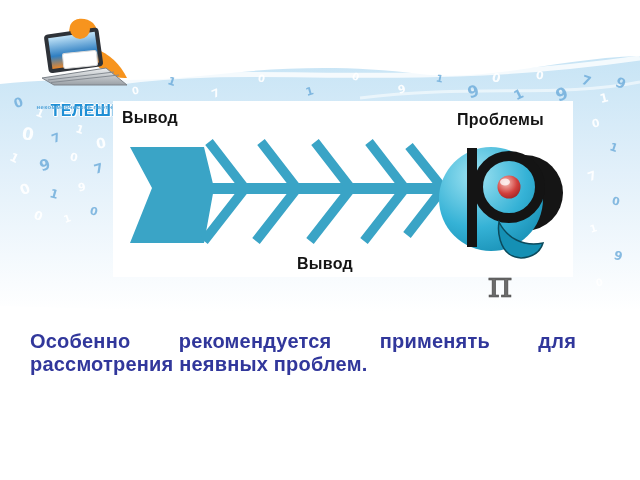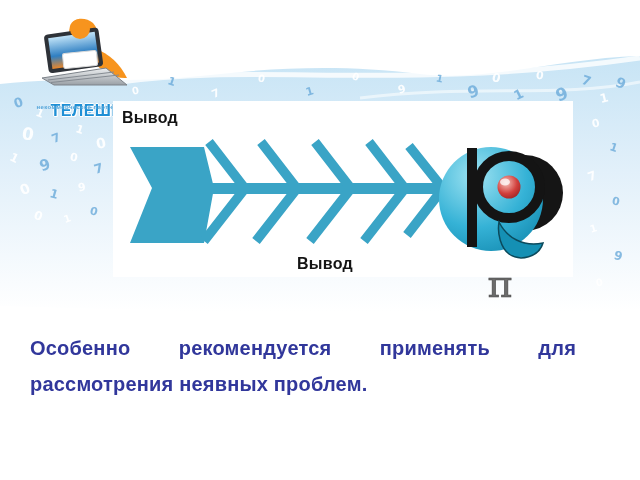--- a/index.html
+++ b/index.html
@@ -21,21 +21,21 @@
            font-size:6px;font-weight:bold;color:#58a7da;letter-spacing:0.4px;}
   
   .title{left:198px;top:24px;width:348px;text-align:center;
          font-size:27px;font-weight:bold;color:#1778C8;letter-spacing:0.2px;}
   
   .panel{left:113px;top:101px;width:460px;height:176px;background:#ffffff;}
   #fish-svg{position:absolute;left:113px;top:101px;width:460px;height:200px;overflow:visible;}
   .dlabel{position:absolute;font-size:16px;font-weight:bold;color:#141414;letter-spacing:0.3px;}
   
   .body-text{left:30px;top:330px;width:546px;font-size:20px;font-weight:bold;
-             color:#31379B;line-height:36px;text-align:justify;letter-spacing:0.2px;}
+             color:#31379B;line-height:23px;text-align:justify;letter-spacing:0.2px;}
 </style>
 </head>
 <body>
 
 <div class="slide">
 
   <svg id="bg-svg" viewBox="0 0 640 480">
     <defs>
       <linearGradient id="bandGrad" x1="0" y1="56" x2="0" y2="312" gradientUnits="userSpaceOnUse">
         <stop offset="0" stop-color="#c7e4f5"></stop>
@@ -123,20 +123,21 @@
 
       <circle cx="66" cy="25" r="10" fill="#F7941E"></circle>
     </svg>
     <div class="brand">ТЕЛЕШКОЛА</div>
     <div class="tagline">некоммерческое партнерство</div>
   </div>
 
 
   <div class="abs panel">
     <div class="dlabel" style="left:9px;top:8px;">Вывод</div>
+    <div class="dlabel" style="left:344px;top:10px;">Проблемы</div>
     <div class="dlabel" style="left:184px;top:154px;">Вывод</div>
   </div>
 
   <svg id="fish-svg" viewBox="0 0 460 200">
     <defs>
       <radialGradient id="headGrad" cx="0.35" cy="0.28" r="0.9">
         <stop offset="0" stop-color="#9fe3f2"></stop>
         <stop offset="0.55" stop-color="#35b2d6"></stop>
         <stop offset="1" stop-color="#0f85ab"></stop>
       </radialGradient>

